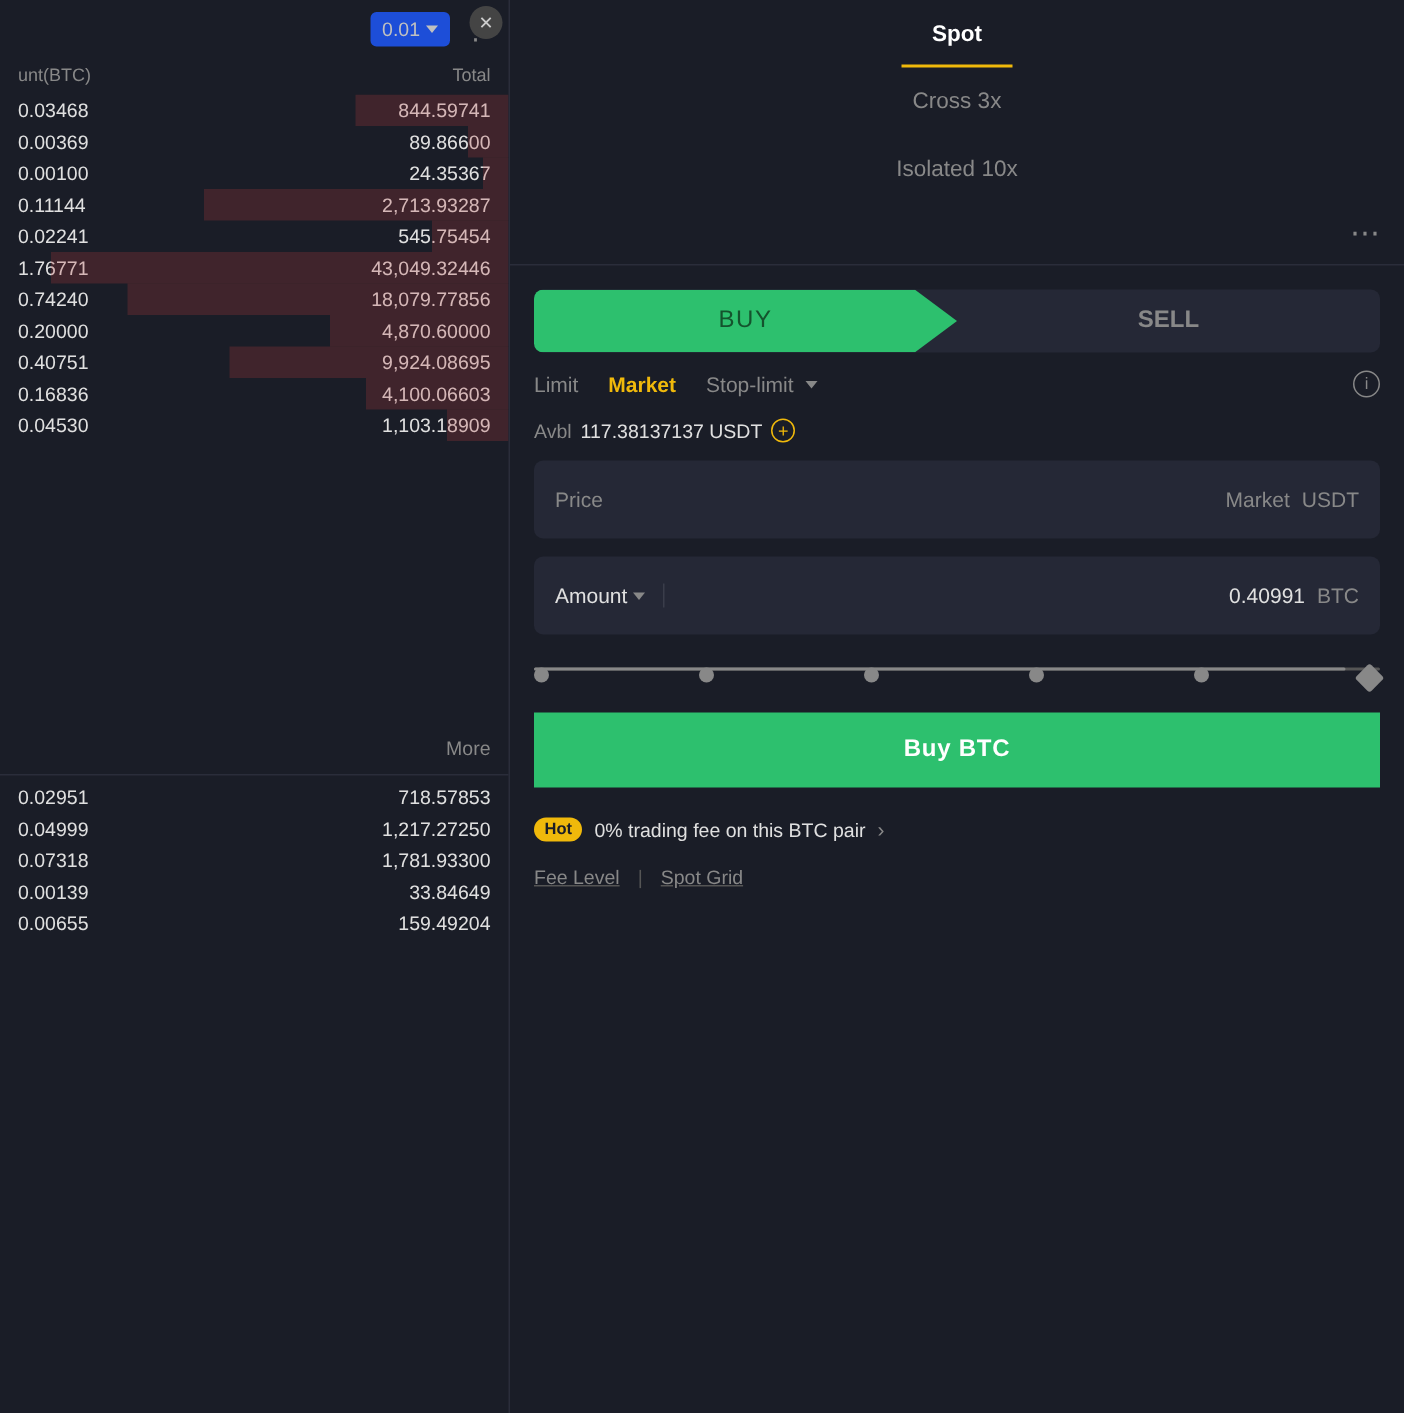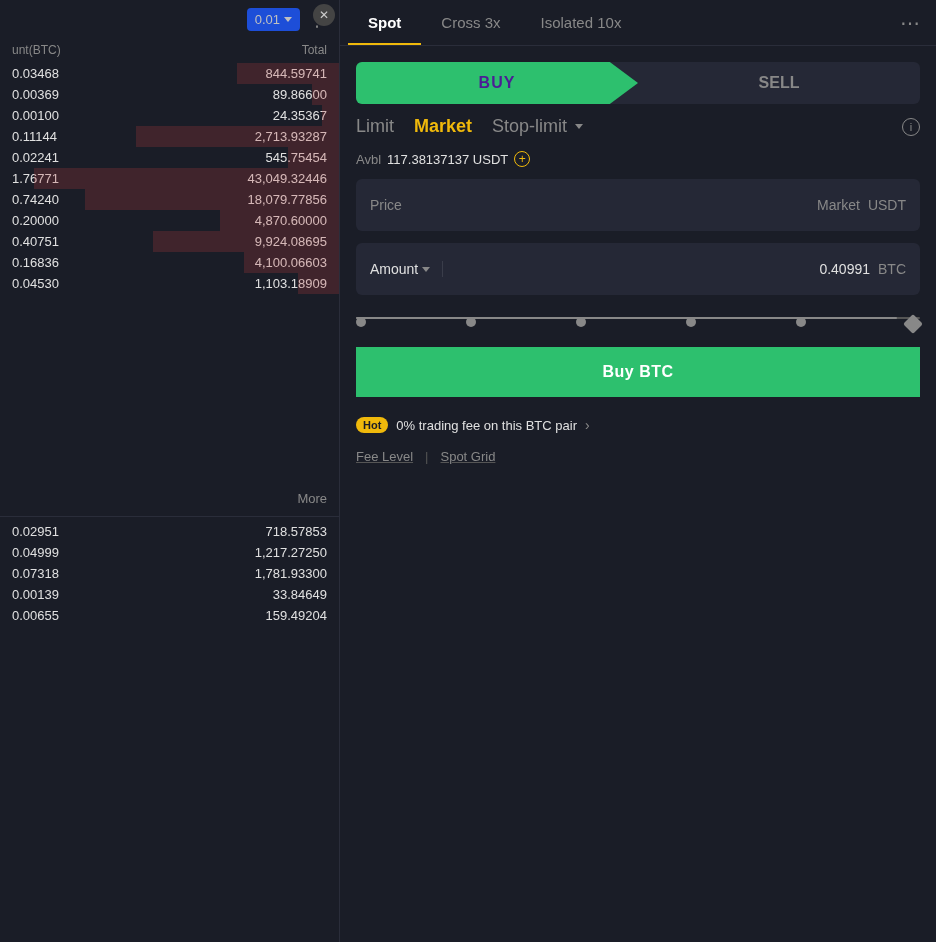--- a/index.html
+++ b/index.html
@@ -142,20 +142,21 @@
       display: flex;
       flex-direction: column;
     }
 
     
     .tabs-bar {
       display: flex;
       align-items: center;
       border-bottom: 1px solid #2a2d3a;
       padding: 0 8px;
+      flex-direction: column;
     }
 
     .tab {
       padding: 14px 20px;
       font-size: 15px;
       cursor: pointer;
       color: #888;
       position: relative;
     }
 
@@ -189,24 +190,24 @@
       background: #252836;
       border-radius: 6px;
       overflow: hidden;
     }
 
     .buy-btn {
       flex: 1;
       padding: 12px;
       text-align: center;
       font-size: 16px;
-      font-weight: 700;
+      font-weight: 400;
       cursor: pointer;
       background: #2dc06e;
-      color: #4c1d95;
+      color: #14532d;
       clip-path: polygon(0 0, 90% 0, 100% 50%, 90% 100%, 0 100%);
       letter-spacing: 1px;
     }
 
     .sell-btn {
       flex: 1;
       padding: 12px;
       text-align: center;
       font-size: 16px;
       font-weight: 600;
@@ -216,21 +217,21 @@
 
     
     .order-type-bar {
       display: flex;
       align-items: center;
       padding: 12px 16px 4px;
       gap: 20px;
     }
 
     .order-type-tab {
-      font-size: 18px;
+      font-size: 14px;
       color: #888;
       cursor: pointer;
     }
 
     .order-type-tab.active {
       color: #f0b90b;
       font-weight: 600;
     }
 
     .stop-limit-tab {

